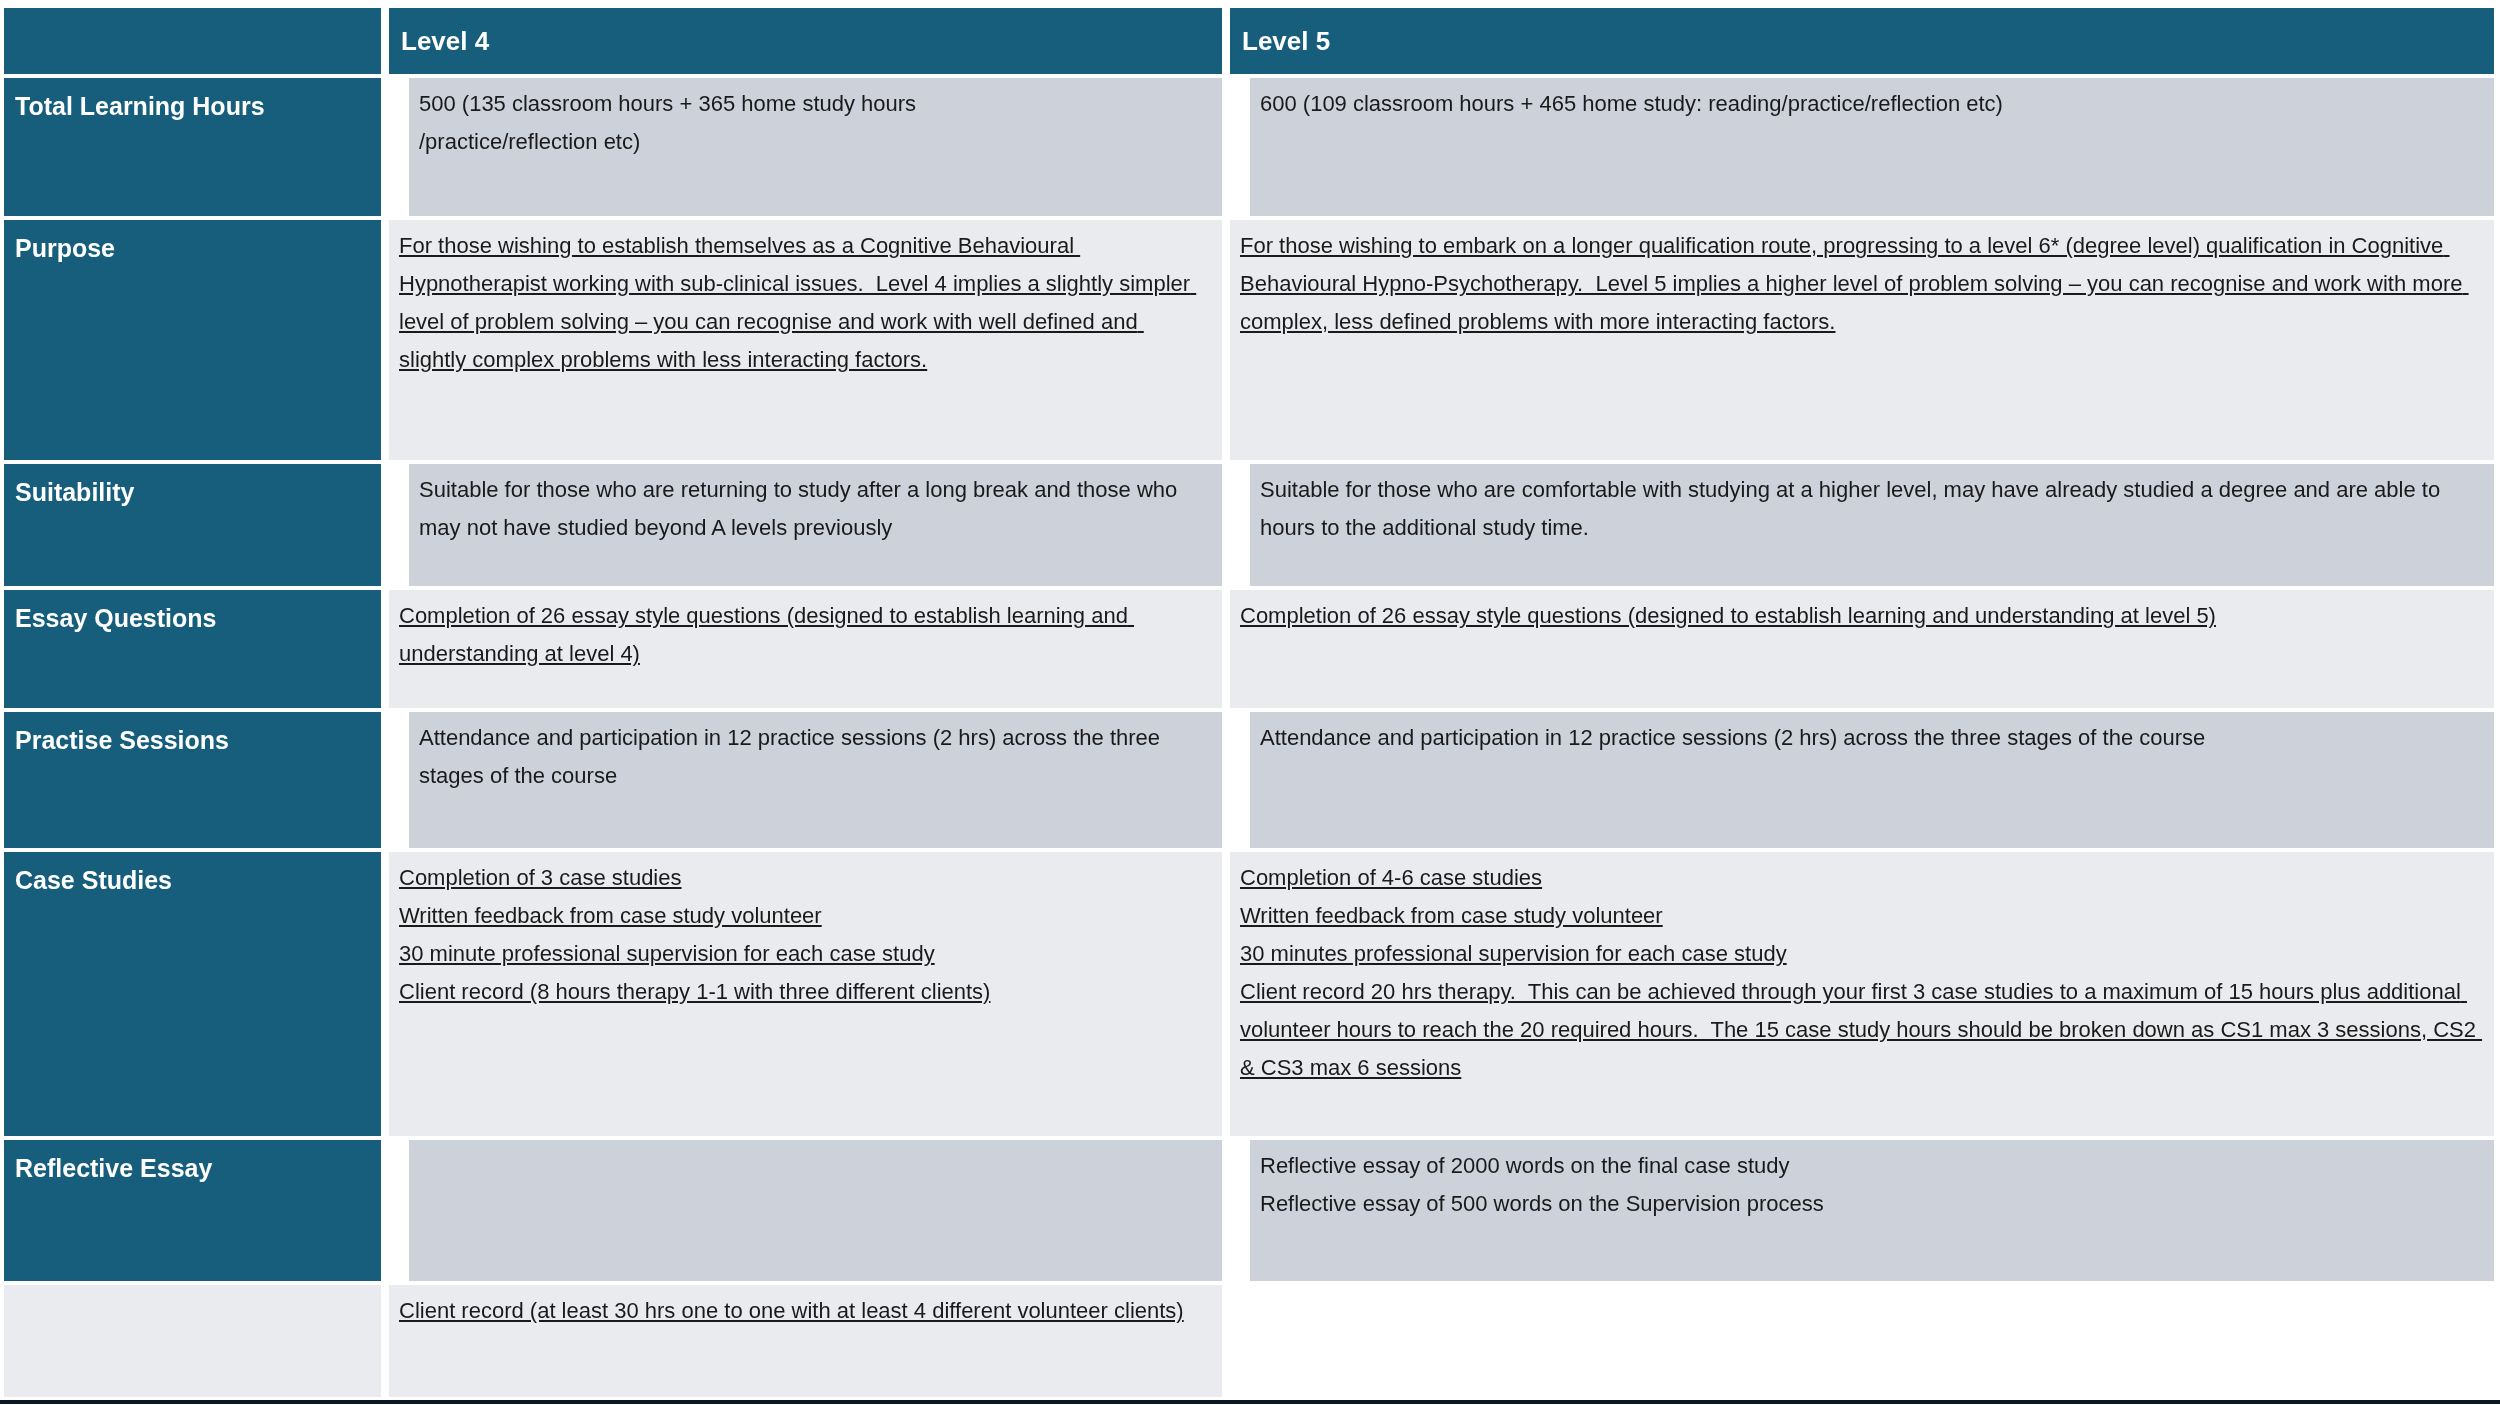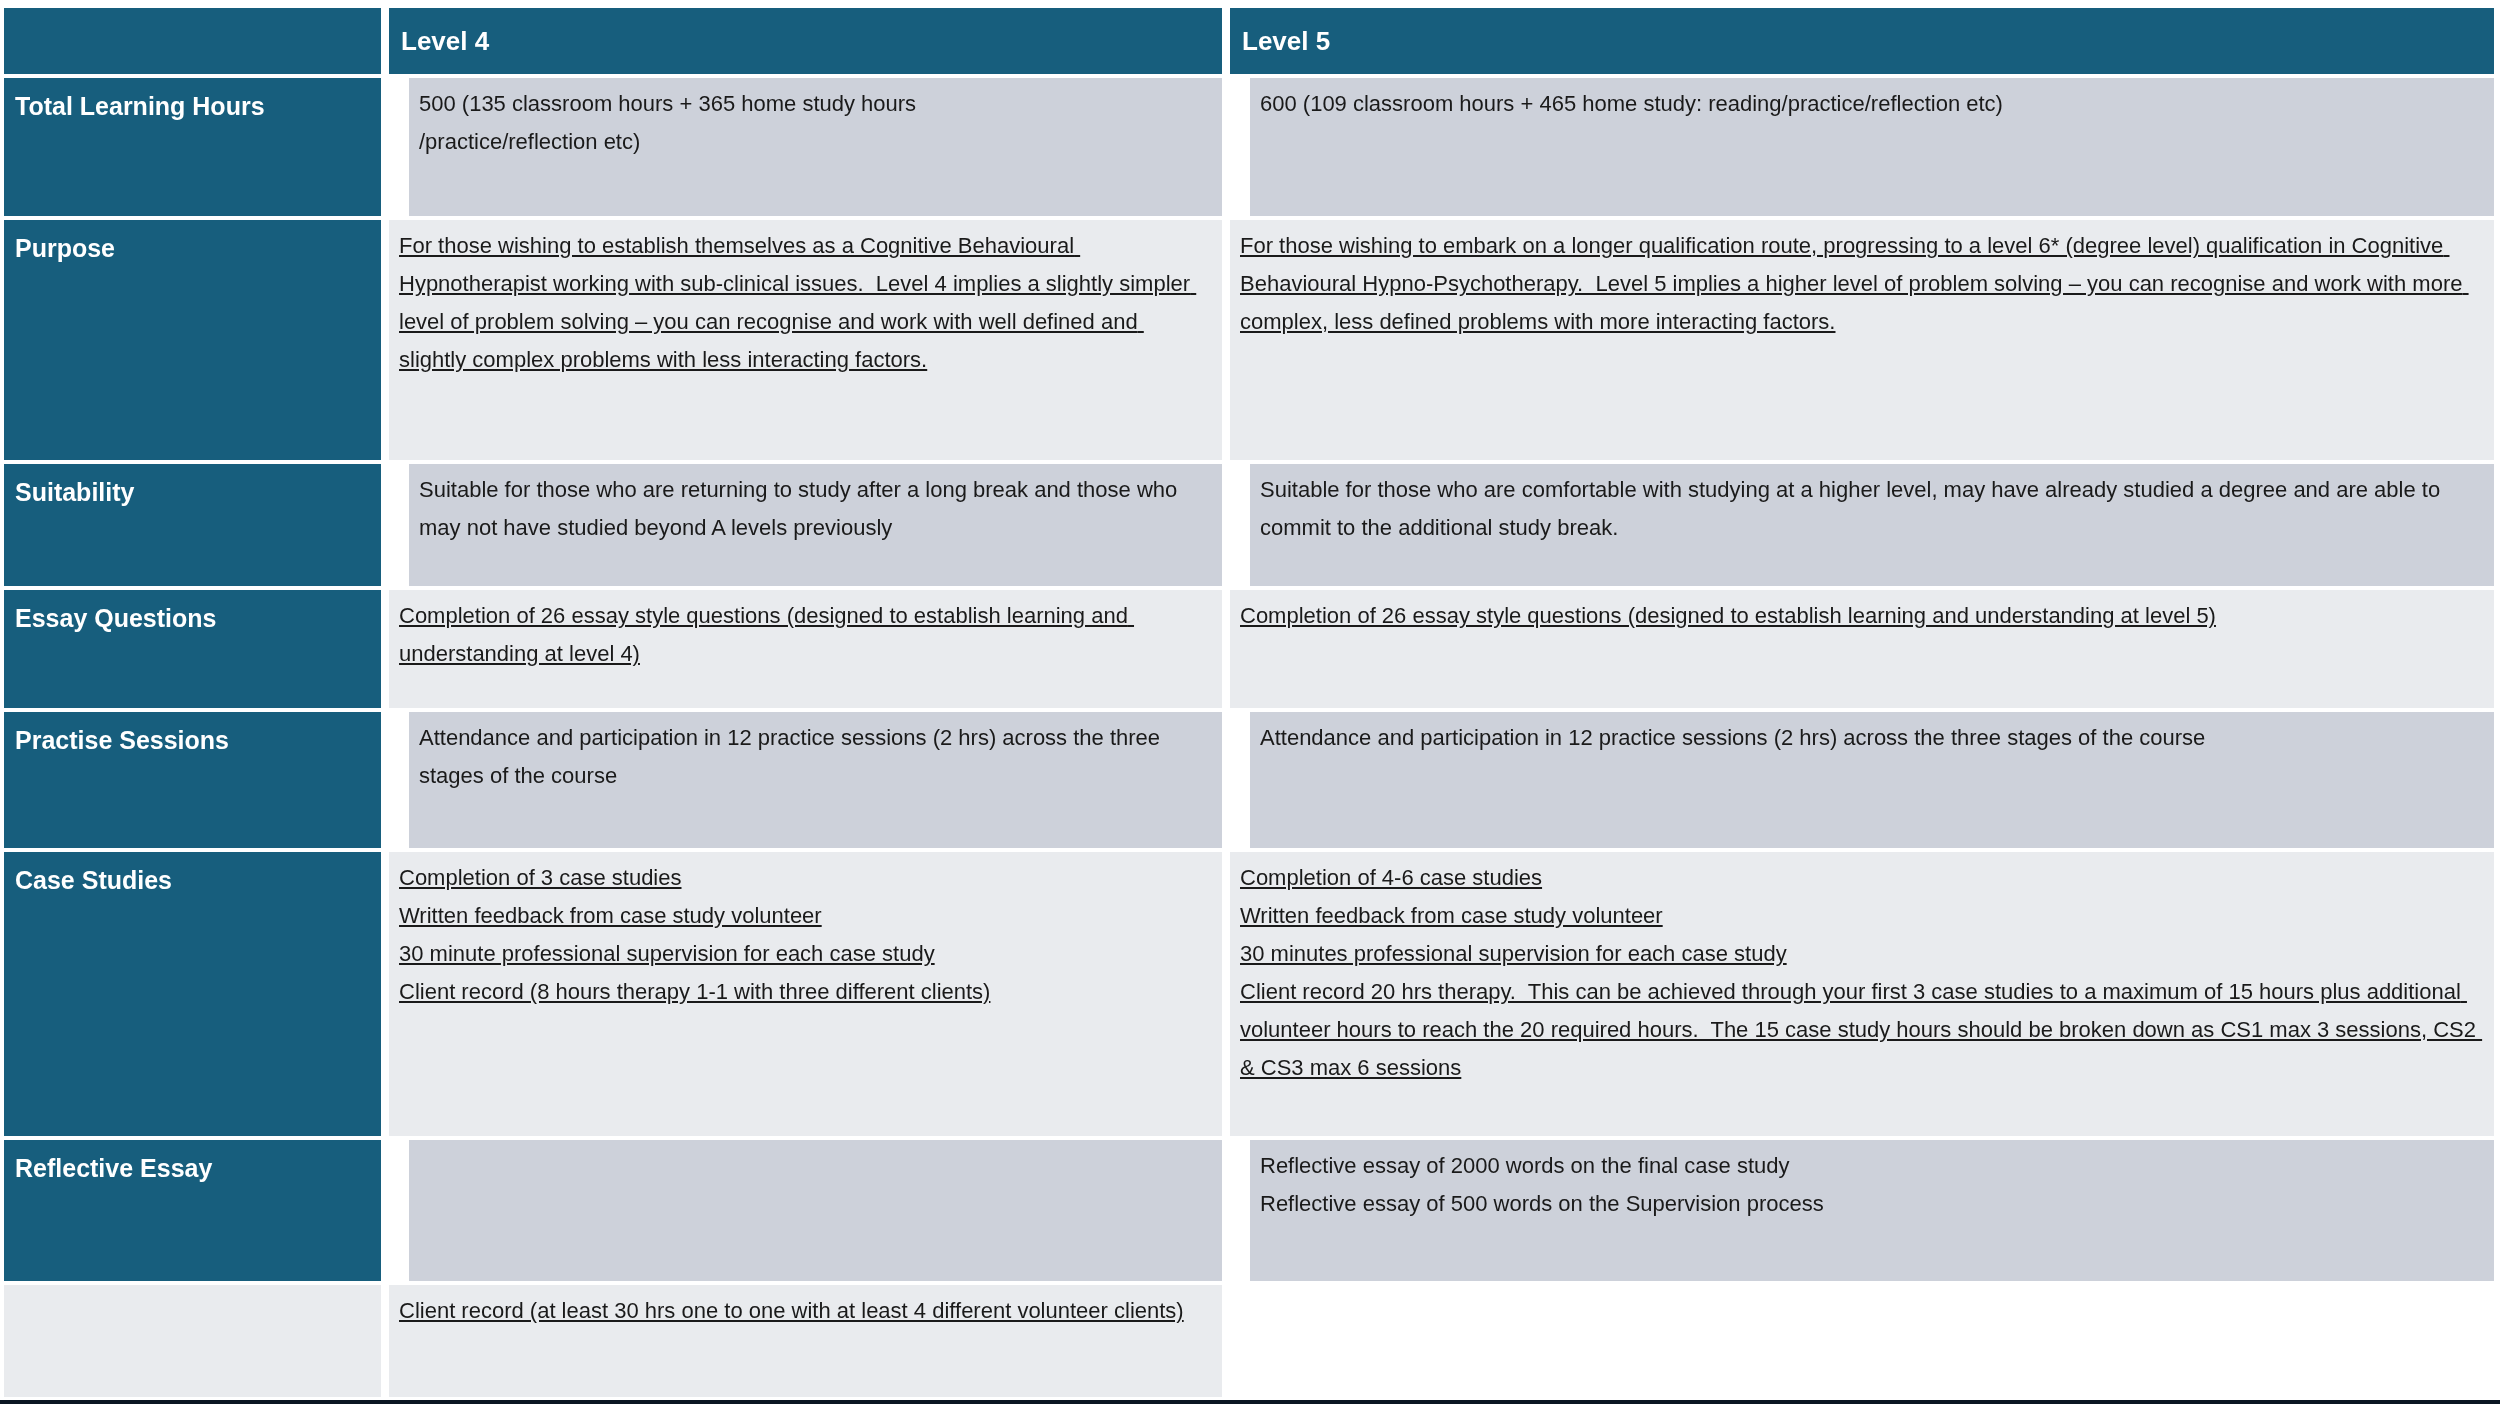--- a/index.html
+++ b/index.html
@@ -73,21 +73,21 @@
     <div class="cell-body bg-dark">500 (135 classroom hours + 365 home study hours
 /practice/reflection etc)</div>
     <div class="cell-body bg-dark">600 (109 classroom hours + 465 home study: reading/practice/reflection etc)</div>
 
     <div class="cell-label">Purpose</div>
     <div class="cell-body bg-light">For those wishing to establish themselves as a Cognitive Behavioural Hypnotherapist working with sub-clinical issues.  Level 4 implies a slightly simpler level of problem solving – you can recognise and work with well defined and slightly complex problems with less interacting factors.</div>
     <div class="cell-body bg-light">For those wishing to embark on a longer qualification route, progressing to a level 6* (degree level) qualification in Cognitive Behavioural Hypno-Psychotherapy.  Level 5 implies a higher level of problem solving – you can recognise and work with more complex, less defined problems with more interacting factors.</div>
 
     <div class="cell-label">Suitability</div>
     <div class="cell-body bg-dark">Suitable for those who are returning to study after a long break and those who may not have studied beyond A levels previously</div>
-    <div class="cell-body bg-dark">Suitable for those who are comfortable with studying at a higher level, may have already studied a degree and are able to commit to the additional study break.</div>
+    <div class="cell-body bg-dark">Suitable for those who are comfortable with studying at a higher level, may have already studied a degree and are able to hours to the additional study time.</div>
 
     <div class="cell-label">Essay Questions</div>
     <div class="cell-body bg-light">Completion of 26 essay style questions (designed to establish learning and understanding at level 4)</div>
     <div class="cell-body bg-light">Completion of 26 essay style questions (designed to establish learning and understanding at level 5)</div>
 
     <div class="cell-label">Practise Sessions</div>
     <div class="cell-body bg-dark">Attendance and participation in 12 practice sessions (2 hrs) across the three stages of the course</div>
     <div class="cell-body bg-dark">Attendance and participation in 12 practice sessions (2 hrs) across the three stages of the course</div>
 
     <div class="cell-label">Case Studies</div>

